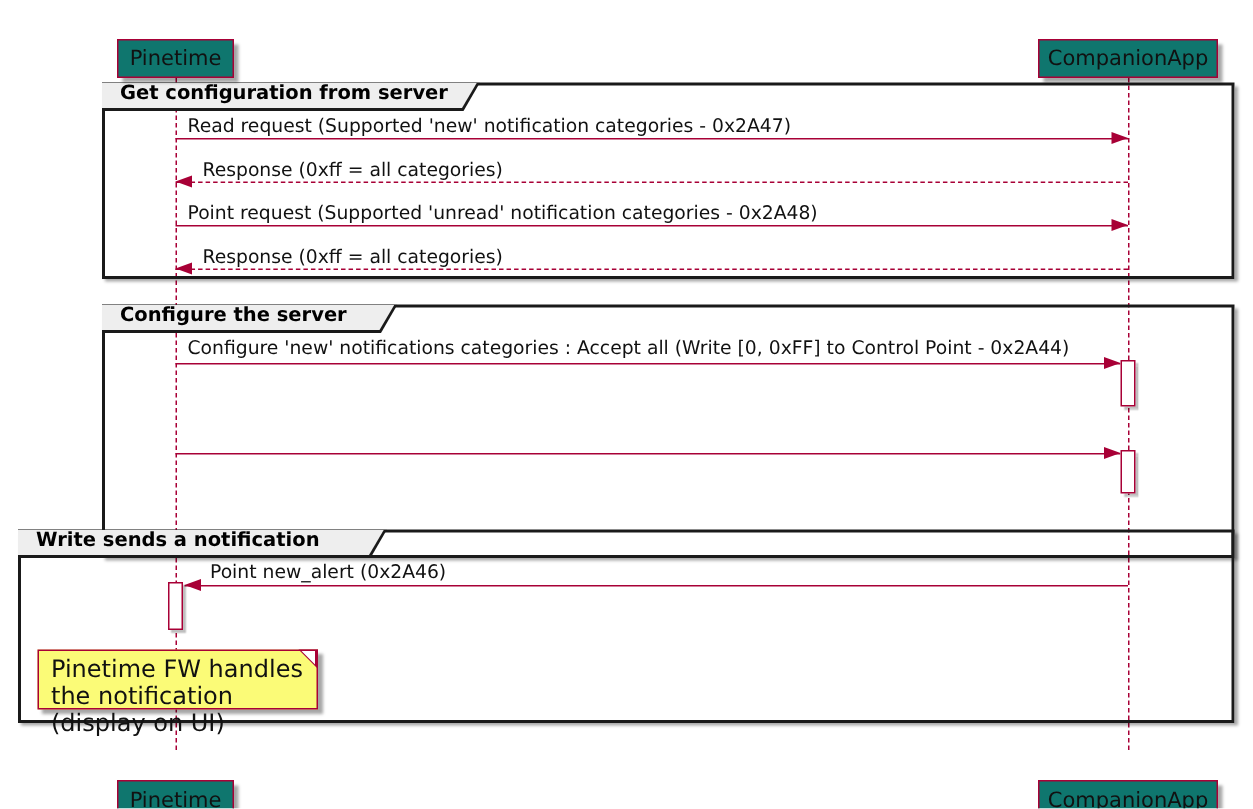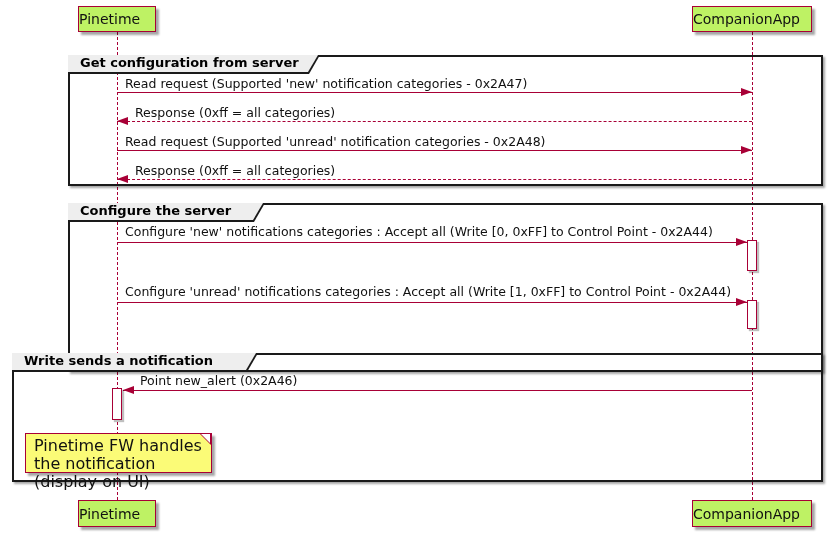--- a/index.html
+++ b/index.html
@@ -5,24 +5,24 @@
   html,body{margin:0;padding:0;background:#ffffff;}
   #stage{
     position:relative;width:835px;height:539px;background:#ffffff;
     font-family:"DejaVu Sans","Liberation Sans",sans-serif;color:#111;
     overflow:hidden;
   }
   
   .lifeline{position:absolute;width:0;border-left:1px dashed #A80036;z-index:1;}
   
   .actor{
-    position:absolute;background:#bef264;border:1.5px solid #A80036;
+    position:absolute;background:#0f766e;border:1.5px solid #A80036;
     box-shadow:3px 3px 2px rgba(0,0,0,0.35);
-    display:flex;align-items:center;justify-content:flex-start;
-    font-size:14px;color:#111;z-index:6;box-sizing:border-box;
+    display:flex;align-items:center;justify-content:center;
+    font-size:14px;color:#111;z-index:6;box-sizing:border-box;margin-top:20px;
   }
   
   .frame{
     position:absolute;border:2px solid #1a1a1a;box-sizing:border-box;
     box-shadow:2px 2px 2px rgba(0,0,0,0.35);z-index:2;background:transparent;
   }
   .fh-outer{
     position:absolute;left:-2px;top:-2px;height:19px;background:#1a1a1a;
     clip-path:polygon(0 0,100% 0,calc(100% - 11px) 100%,0 100%);z-index:3;
   }
@@ -78,40 +78,39 @@
   </div>
 
   <div class="msg-label" style="left:125px;top:76px">Read request (Supported 'new' notification categories - 0x2A47)</div>
   <div class="arrow-line solid" style="left:117px;top:92px;width:635px"></div>
   <div class="arrh r" style="left:741px;top:88px"></div>
 
   <div class="msg-label" style="left:135px;top:105px">Response (0xff = all categories)</div>
   <div class="arrow-line dotted" style="left:117px;top:121px;width:635px"></div>
   <div class="arrh l" style="left:117px;top:117px"></div>
 
-  <div class="msg-label" style="left:125px;top:134px">Read request (Supported 'unread' notification categories - 0x2A48)</div>
+  <div class="msg-label" style="left:125px;top:134px">Point request (Supported 'unread' notification categories - 0x2A48)</div>
   <div class="arrow-line solid" style="left:117px;top:150px;width:635px"></div>
   <div class="arrh r" style="left:741px;top:146px"></div>
 
   <div class="msg-label" style="left:135px;top:163px">Response (0xff = all categories)</div>
   <div class="arrow-line dotted" style="left:117px;top:179px;width:635px"></div>
   <div class="arrh l" style="left:117px;top:175px"></div>
 
   <div class="frame" style="left:68px;top:203px;width:755px;height:169px">
     <div class="fh-outer" style="width:197px">
       <div class="fh-inner">Configure the server</div>
     </div>
   </div>
 
   <div class="msg-label" style="left:125px;top:224px">Configure 'new' notifications categories : Accept all (Write [0, 0xFF] to Control Point - 0x2A44)</div>
   <div class="arrow-line solid" style="left:117px;top:242px;width:630px"></div>
   <div class="arrh r" style="left:736px;top:238px"></div>
   <div class="activation" style="left:747px;top:240px;height:31px"></div>
 
-  <div class="msg-label" style="left:125px;top:284px">Configure 'unread' notifications categories : Accept all (Write [1, 0xFF] to Control Point - 0x2A44)</div>
   <div class="arrow-line solid" style="left:117px;top:302px;width:630px"></div>
   <div class="arrh r" style="left:736px;top:298px"></div>
   <div class="activation" style="left:747px;top:300px;height:29px"></div>
 
   <div class="frame" style="left:12px;top:353px;width:811px;height:129px">
     <div class="fh-outer" style="width:246px">
       <div class="fh-inner">Write sends a notification</div>
     </div>
   </div>
 

